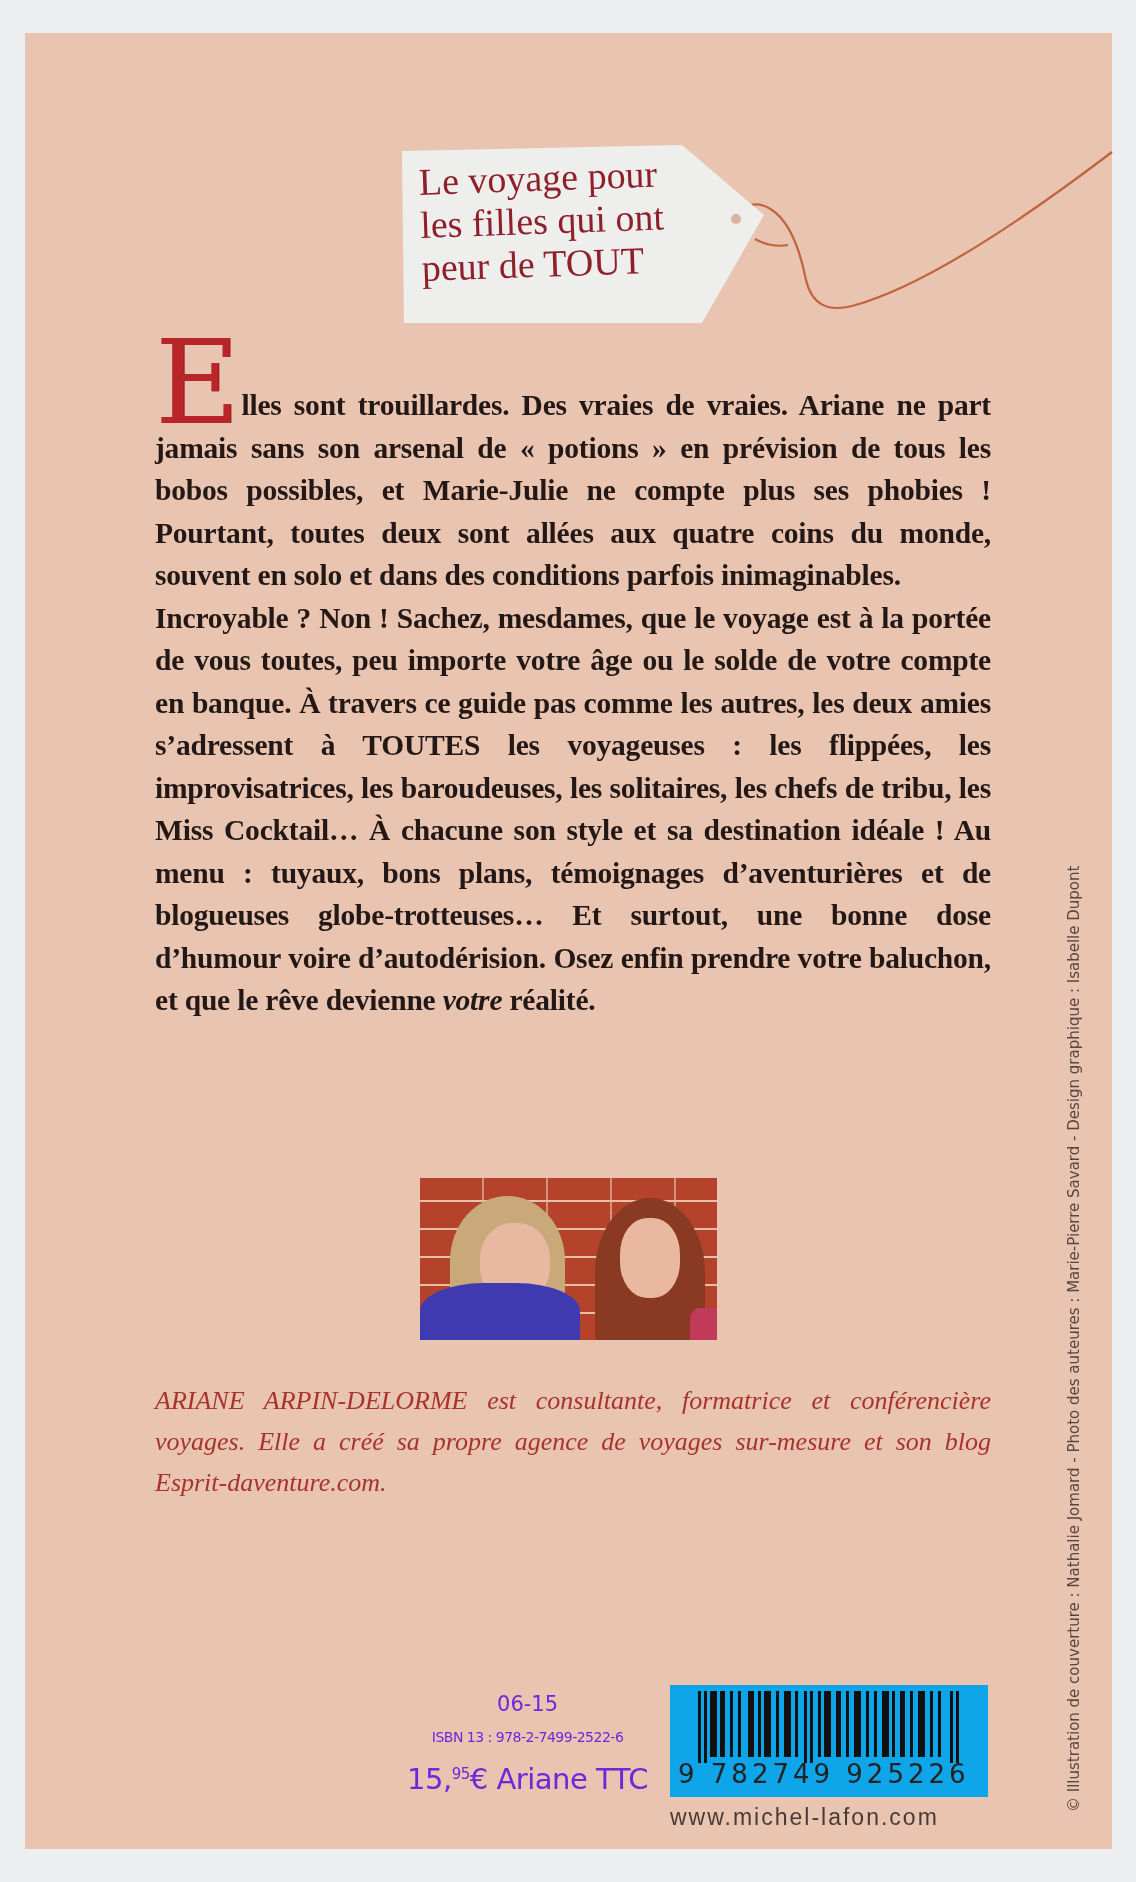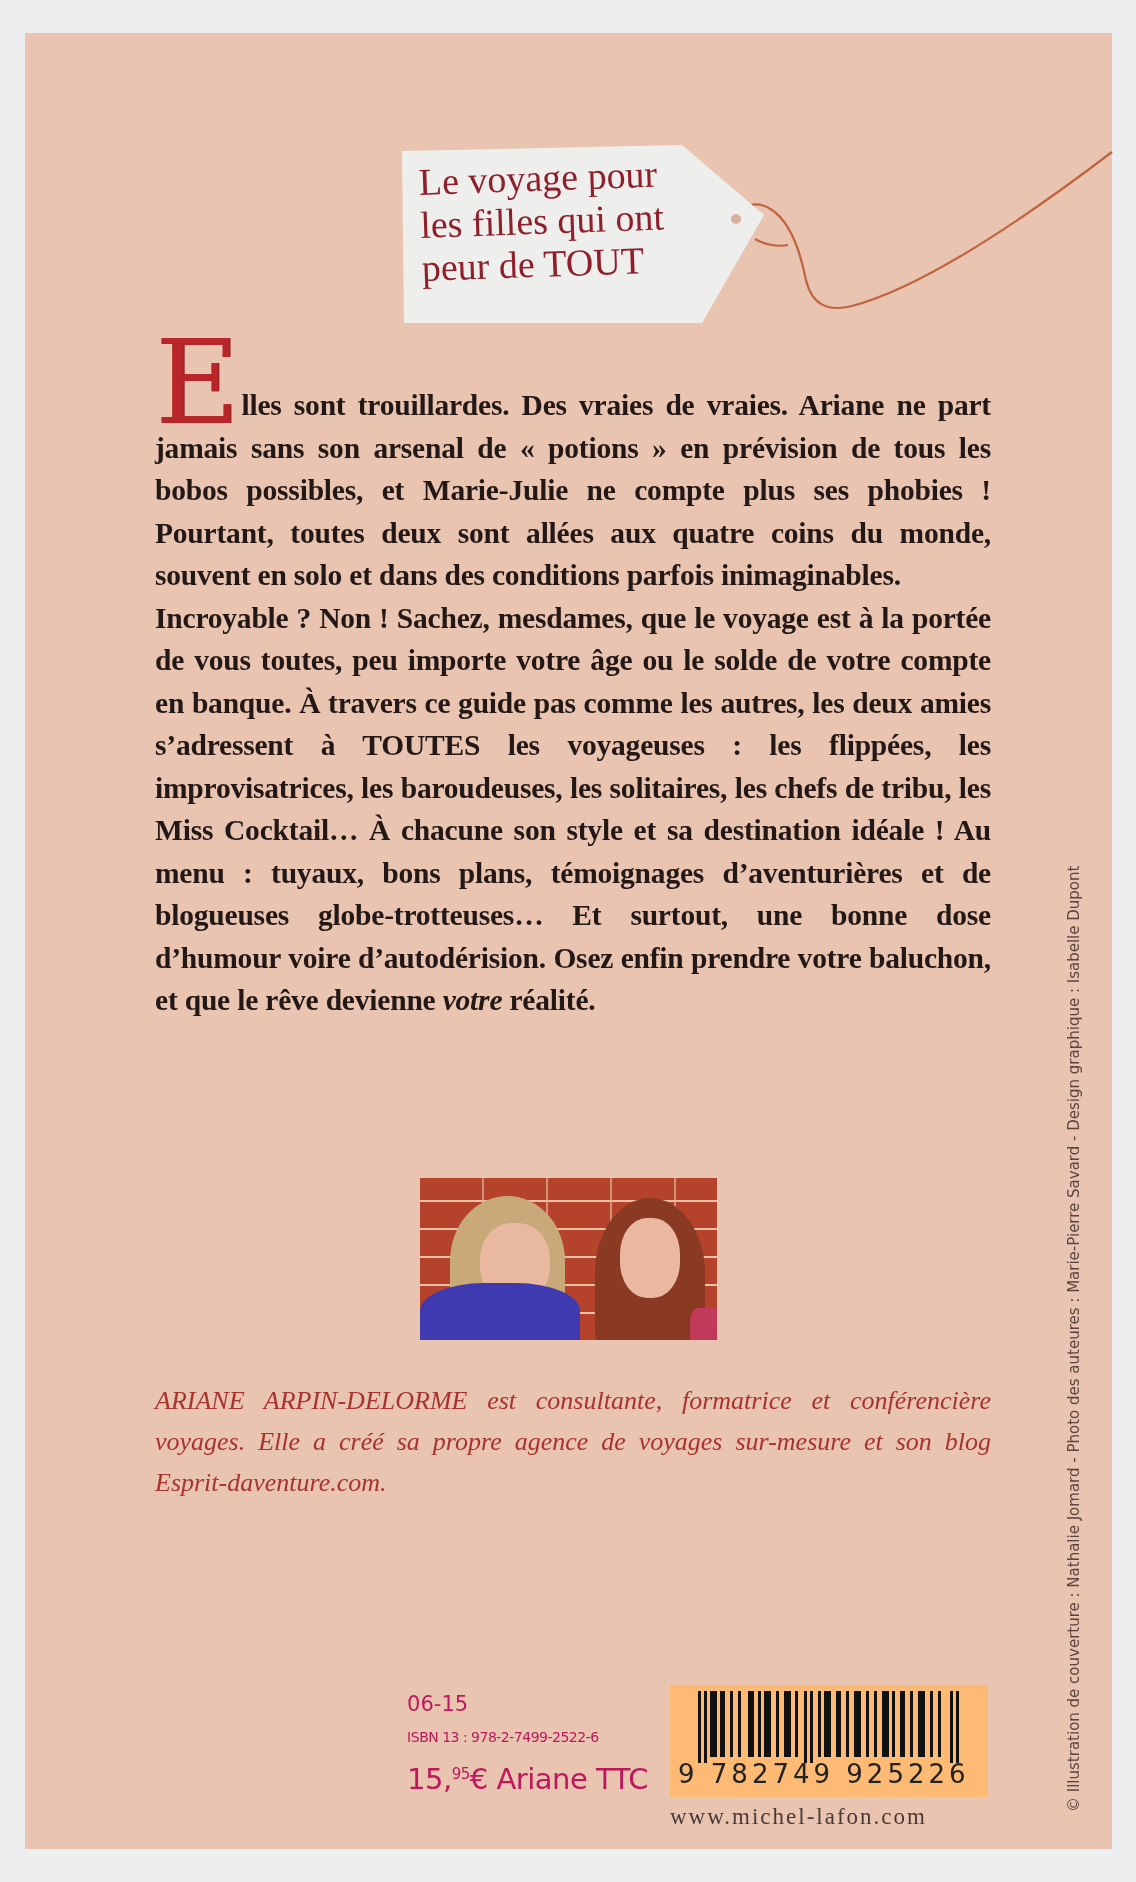--- a/index.html
+++ b/index.html
@@ -56,40 +56,40 @@
   .bio {
     position: absolute; left: 155px; top: 1364px; width: 836px;
     color: #a8332d; font-size: 26px; line-height: 41px;
     font-style: italic; text-align: justify;
     font-family: "Liberation Serif", "DejaVu Serif", serif;
     margin-top: 16px;
   }
   .bio p { margin: 0; }
   .bio .name { text-transform: uppercase; letter-spacing: 0px; }
   .pub {
-    position: absolute; right: 488px; top: 1688px; text-align: left;
-    color: #be185d; font-family: "DejaVu Sans", sans-serif;
+    position: absolute; right: 488px; top: 1688px; text-align: center;
+    color: #6d28d9; font-family: "DejaVu Sans", sans-serif;
   }
   .pub .code { font-size: 21px; line-height: 32px; }
   .pub .isbn { font-size: 14px; line-height: 34px; letter-spacing: -0.5px; }
   .pub .price { font-size: 29px; line-height: 40px; letter-spacing: -0.5px; }
   .pub .price sup { font-size: 15px; vertical-align: 10px; margin-top: 26px; }
   .barcode {
     position: absolute; left: 670px; top: 1685px; width: 318px; height: 112px;
-    background: #fdba74;
+    background: #0ea5e9;
   }
   .bars { position: absolute; left: 28px; top: 6px; width: 270px; height: 72px; }
   .barcode-num {
     position: absolute; left: 8px; top: 74px; width: 290px;
     font-family: "DejaVu Sans", sans-serif; font-size: 26px; color: #222;
     letter-spacing: 4px; white-space: nowrap;
   }
   .url {
     position: absolute; left: 670px; top: 1804px; width: 320px;
-    font-family: Liberation Serif, serif; font-size: 23px; color: #4a3a35;
+    font-family: Liberation Sans, sans-serif; font-size: 23px; color: #4a3a35;
     letter-spacing: 2px; white-space: nowrap;
   }
   .credits {
     position: absolute; left: 1060px; top: 1812px;
     transform: rotate(-90deg); transform-origin: left top;
     width: 975px; font-size: 15px; color: #5a4540; white-space: nowrap;
     font-family: "DejaVu Sans", sans-serif; line-height: 16px;
     padding-top: 6px;
   }
 </style>

